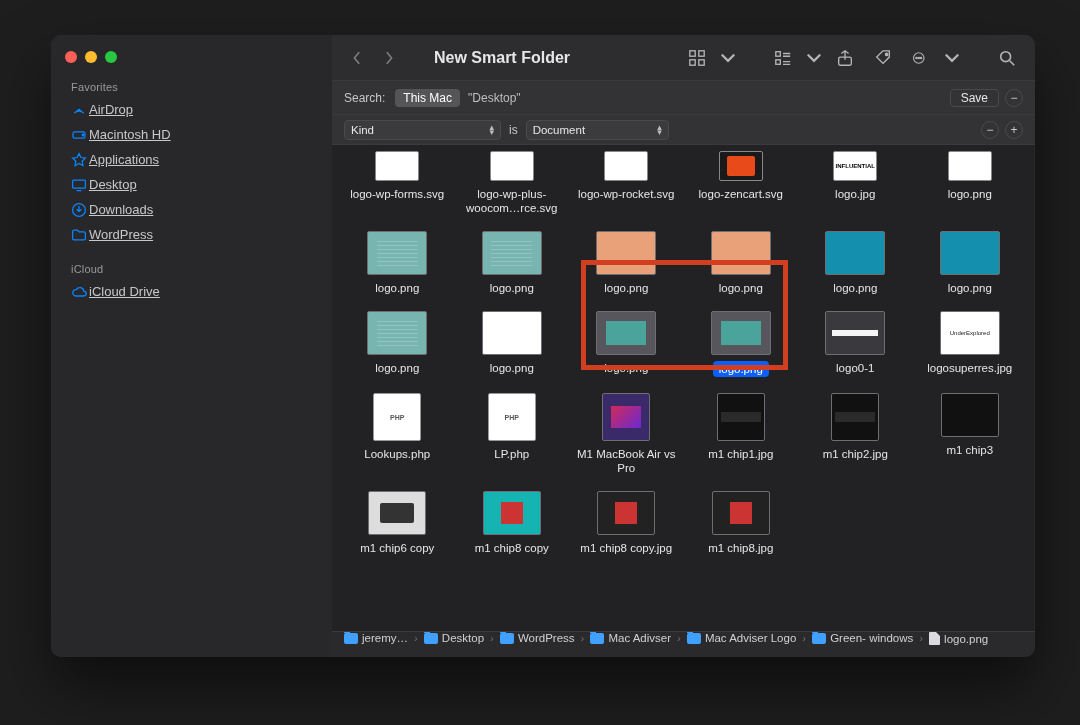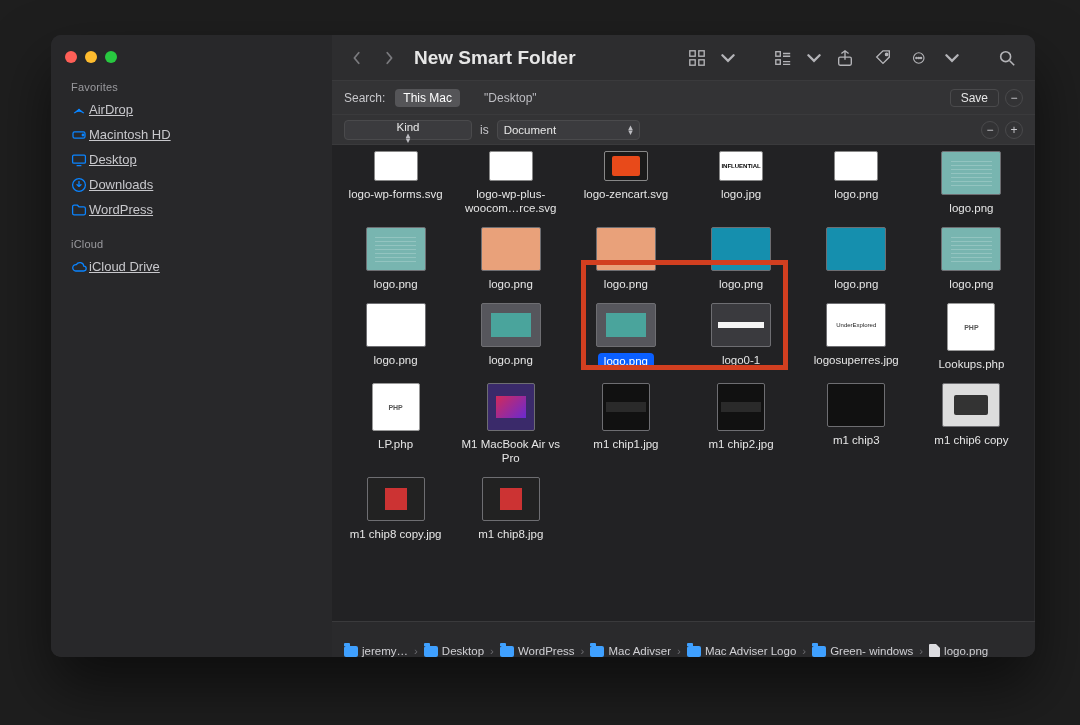--- a/index.html
+++ b/index.html
@@ -31,57 +31,57 @@
   .sb-list{list-style:none;margin:2px 0 12px 0;padding:0;}
   .sb-item{display:flex;align-items:center;gap:2px;padding:4.5px 20px;font-size:13px;color:var(--text-label);cursor:default;text-decoration:underline;}
   .sb-item .ic{width:16px;height:16px;display:flex;align-items:center;justify-content:center;color:#0a84ff;}
   .sb-item .ic svg{width:16px;height:16px;}
   
   .main{flex:1;display:flex;flex-direction:column;min-width:0;}
   
   .toolbar{height:46px;display:flex;align-items:center;padding:0 14px;gap:10px;background:var(--bg-toolbar);border-bottom:1px solid var(--border);}
   .navbtn{width:22px;height:30px;display:flex;align-items:center;justify-content:center;color:#7a7a7e;border-radius:5px;}
   .navbtn svg{width:12px;height:14px;}
-  .title{font-size:19px;font-weight:600;color:var(--text);margin-left:4px;flex:0 0 auto;text-align:right;}
+  .title{font-size:16px;font-weight:600;color:var(--text);margin-left:24px;flex:0 0 auto;text-align:right;}
   .tb-spacer{flex:1;}
   .tb-icon{width:28px;height:28px;display:flex;align-items:center;justify-content:center;color:#b4b4b8;border-radius:5px;}
   .tb-icon svg{width:18px;height:18px;}
   .tb-sep{width:14px;}
   
   .searchrow{height:34px;display:flex;align-items:center;padding:0 12px;gap:10px;background:var(--bg-searchbar);border-bottom:1px solid var(--border);font-size:12px;color:var(--text-label);}
-  .scope{display:flex;gap:16px;}
+  .scope{display:flex;gap:0;}
   .scope span{padding:2px 8px;border-radius:4px;}
   .scope .active{background:#555558;color:#fff;}
   .scope .inactive{color:#bdbdc2;}
   .searchrow .right{margin-left:auto;display:flex;gap:6px;align-items:center;}
   .pillbtn{border:1px solid var(--border-light);border-radius:4px;padding:1px 10px;font-size:12px;color:var(--text);background:transparent;}
   .rnd{width:18px;height:18px;border:1px solid var(--border-light);border-radius:50%;display:flex;align-items:center;justify-content:center;color:#c8c8cc;font-size:12px;line-height:1;}
   
   .critrow{height:30px;display:flex;align-items:center;padding:0 12px;gap:8px;background:var(--bg-searchbar);border-bottom:1px solid var(--border);font-size:12px;color:var(--text-label);}
   .sel{display:flex;align-items:center;justify-content:space-between;height:20px;border:1px solid var(--border-light);border-radius:4px;background:#3b3b3e;padding:0 6px;font-size:11.5px;color:var(--text);}
-  .sel.kind{width:128px;flex-direction:column;}
+  .sel.kind{width:157px;}
   .sel.val{width:143px;}
   .sel .chev{font-size:9px;color:#bdbdc2;display:flex;flex-direction:column;line-height:5px;}
   .critrow .right{margin-left:auto;display:flex;gap:6px;}
   
   .grid-wrap{flex:1;overflow:hidden;position:relative;}
-  .grid{display:grid;grid-template-columns:repeat(6,1fr);padding:2px 10px 10px 10px;column-gap:4px;row-gap:12px;gap:8px;}
+  .grid{display:grid;grid-template-columns:repeat(6,1fr);padding:2px 10px 10px 10px;column-gap:4px;row-gap:12px;}
   .cell{display:flex;flex-direction:column;align-items:center;padding-top:4px;}
   .thumb{width:60px;height:44px;border:1px solid #6e6e72;border-radius:2px;background:#48484c;display:flex;align-items:center;justify-content:center;overflow:hidden;font-size:7px;color:#fff;text-align:center;}
   .r0 .thumb{width:44px;height:30px;background:#fff;border-color:#888;}
   .r1 .thumb{width:60px;height:44px;}
   .r2 .thumb{width:60px;height:44px;}
   .r3 .thumb{width:48px;height:48px;}
   .r4 .thumb{width:58px;height:44px;}
   .squiggle{width:70%;height:60%;background:linear-gradient(#fff0,#fff0) , repeating-linear-gradient(0deg,#fff3 0 1px,transparent 1px 4px);}
   .fname{margin-top:6px;font-size:11.5px;color:var(--text);text-align:center;max-width:104px;line-height:14px;word-break:break-word;}
   .fname.sel{background:#0a5fff;border:none;border-radius:4px;padding:1px 6px;color:#fff;height:auto;}
   .r3 .thumb svg{width:28px;height:28px;}
   
-  .pathbar{height:36px;display:flex;align-items:flex-end;gap:6px;padding:0 12px;font-size:11.5px;color:#d0d0d4;background:#2a2a2c;border-top:1px solid var(--border);overflow:hidden;white-space:nowrap;}
+  .pathbar{height:26px;display:flex;align-items:flex-start;gap:6px;padding:0 12px;font-size:11.5px;color:#d0d0d4;background:#2a2a2c;border-top:1px solid var(--border);overflow:hidden;white-space:nowrap;}
   .pathbar .sep{color:#6a6a6e;}
   .crumb{display:flex;align-items:center;gap:4px;}
   .ic-folder{width:14px;height:11px;background:#3fa0ff;border-radius:2px;position:relative;display:inline-block;}
   .ic-folder::before{content:"";position:absolute;top:-3px;left:0;width:6px;height:3px;background:#3fa0ff;border-radius:1px 1px 0 0;}
   .ic-file{width:11px;height:13px;background:#dcdce0;border-radius:1px;display:inline-block;position:relative;}
   .ic-file::after{content:"";position:absolute;right:0;top:0;border-top:4px solid #2a2a2c;border-left:4px solid transparent;}
   
   .hlbox{position:absolute;border:5px solid var(--hl-orange);pointer-events:none;}
 </style>
 </head>
@@ -113,20 +113,28 @@
               <svg viewBox="0 0 20 20" fill="none" stroke="currentColor" stroke-width="1.6">
                 <rect x="2.5" y="6" width="15" height="8" rx="2"></rect>
                 <circle cx="15" cy="10" r="1" fill="currentColor"></circle>
               </svg>
             </span>
             <span>Macintosh HD</span>
           </li>
           <li class="sb-item">
             <span class="ic">
               <svg viewBox="0 0 20 20" fill="none" stroke="currentColor" stroke-width="1.6">
+                <path d="M10 2l2.4 4.9L18 7.6l-4 3.9.9 5.5L10 14.4 5.1 17l.9-5.5-4-3.9 5.6-.7z"></path>
+              </svg>
+            </span>
+            <span>Applications</span>
+          </li>
+          <li class="sb-item">
+            <span class="ic">
+              <svg viewBox="0 0 20 20" fill="none" stroke="currentColor" stroke-width="1.6">
                 <rect x="2" y="4" width="16" height="10" rx="1.5"></rect>
                 <line x1="7" y1="17" x2="13" y2="17"></line>
               </svg>
             </span>
             <span>Desktop</span>
           </li>
           <li class="sb-item">
             <span class="ic">
               <svg viewBox="0 0 20 20" fill="none" stroke="currentColor" stroke-width="1.6">
                 <circle cx="10" cy="10" r="8"></circle>
@@ -268,20 +276,24 @@
       <div class="grid" id="file-grid">
           <div class="cell r0">
             <div class="thumb" style="background: rgb(255, 255, 255); border-color: rgb(136, 136, 136);"></div>
             <div class="fname">logo-wp-forms.svg</div>
           </div>
           <div class="cell r0">
             <div class="thumb" style="background: rgb(255, 255, 255); border-color: rgb(136, 136, 136);"></div>
             <div class="fname">logo-wp-plus-woocom…rce.svg</div>
           </div>
           <div class="cell r0">
+            <div class="thumb" style="background: rgb(255, 255, 255); border-color: rgb(136, 136, 136);"></div>
+            <div class="fname">logo-wp-rocket.svg</div>
+          </div>
+          <div class="cell r0">
             <div class="thumb" style="background: rgb(26, 26, 26);">
               <div style="width:28px;height:20px;background:#e84a1a;border-radius:2px"></div>
             </div>
             <div class="fname">logo-zencart.svg</div>
           </div>
           <div class="cell r0">
             <div class="thumb" style="background: rgb(255, 255, 255); color: rgb(0, 0, 0); font-weight: 700; font-size: 6px;">INFLUENTIAL</div>
             <div class="fname">logo.jpg</div>
           </div>
           <div class="cell r0">
@@ -382,29 +394,35 @@
             <div class="thumb" style="background: rgb(17, 17, 17);"></div>
             <div class="fname">m1 chip3</div>
           </div>
           <div class="cell r4">
             <div class="thumb" style="background: rgb(221, 221, 221);">
               <div style="width:34px;height:20px;background:#333;border-radius:2px"></div>
             </div>
             <div class="fname">m1 chip6 copy</div>
           </div>
           <div class="cell r4">
-            <div class="thumb" style="background: rgb(34, 34, 34);">
+            <div class="thumb" style="background: rgb(22, 179, 179);">
               <div style="width:22px;height:22px;background:#c33"></div>
             </div>
-            <div class="fname">m1 chip8 copy.jpg</div>
+            <div class="fname">m1 chip8 copy</div>
           </div>
           <div class="cell r4">
             <div class="thumb" style="background: rgb(34, 34, 34);">
               <div style="width:22px;height:22px;background:#c33"></div>
             </div>
+            <div class="fname">m1 chip8 copy.jpg</div>
+          </div>
+          <div class="cell r4">
+            <div class="thumb" style="background: rgb(34, 34, 34);">
+              <div style="width:22px;height:22px;background:#c33"></div>
+            </div>
             <div class="fname">m1 chip8.jpg</div>
           </div>
         </div>
       <div class="hlbox" id="hlbox" style="left: 249px; top: 115px; width: 207px; height: 110px;"></div>
     </div>
 
     <div class="pathbar" id="pathbar">
         <span class="crumb">
           <span class="ic-folder"></span>
           <span>jeremy…</span>

